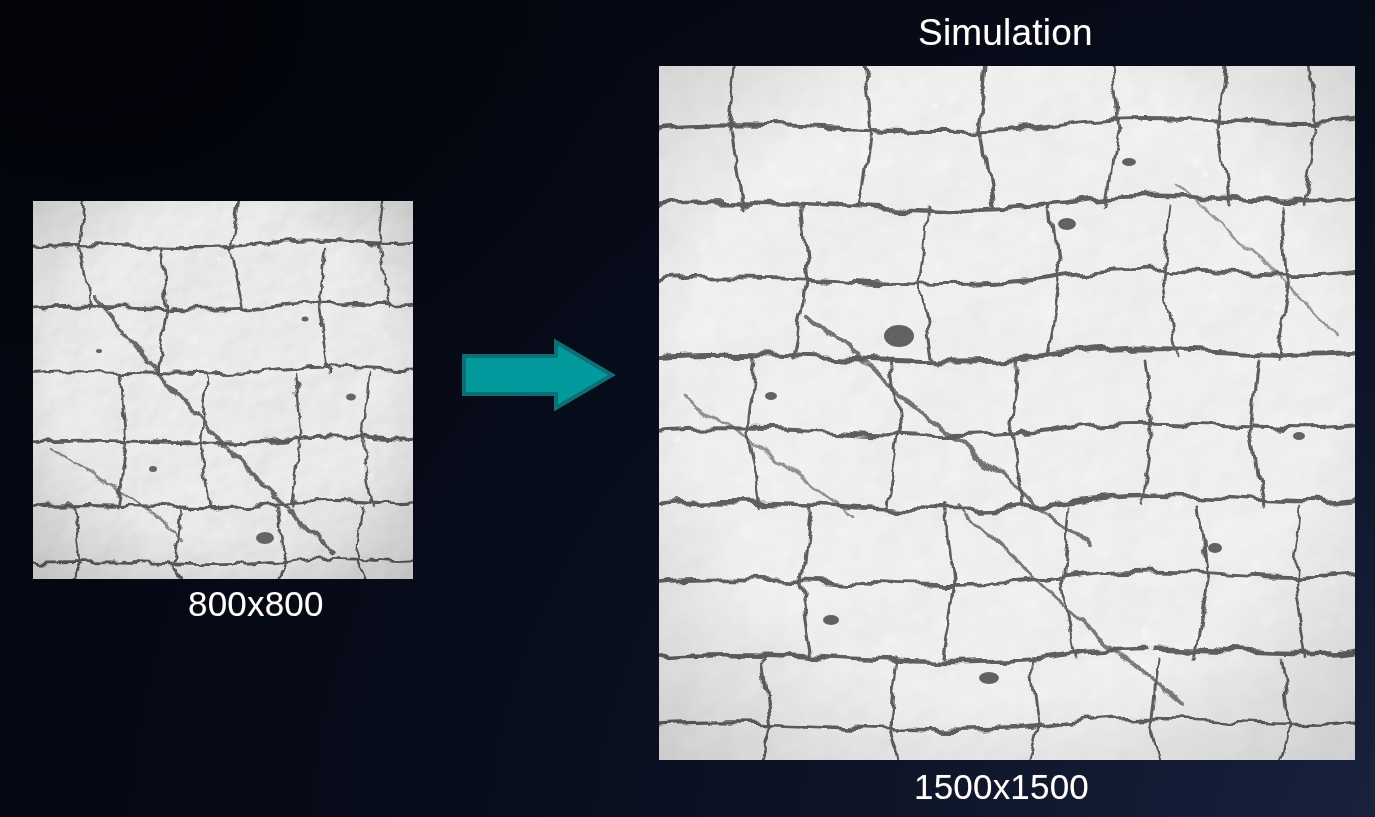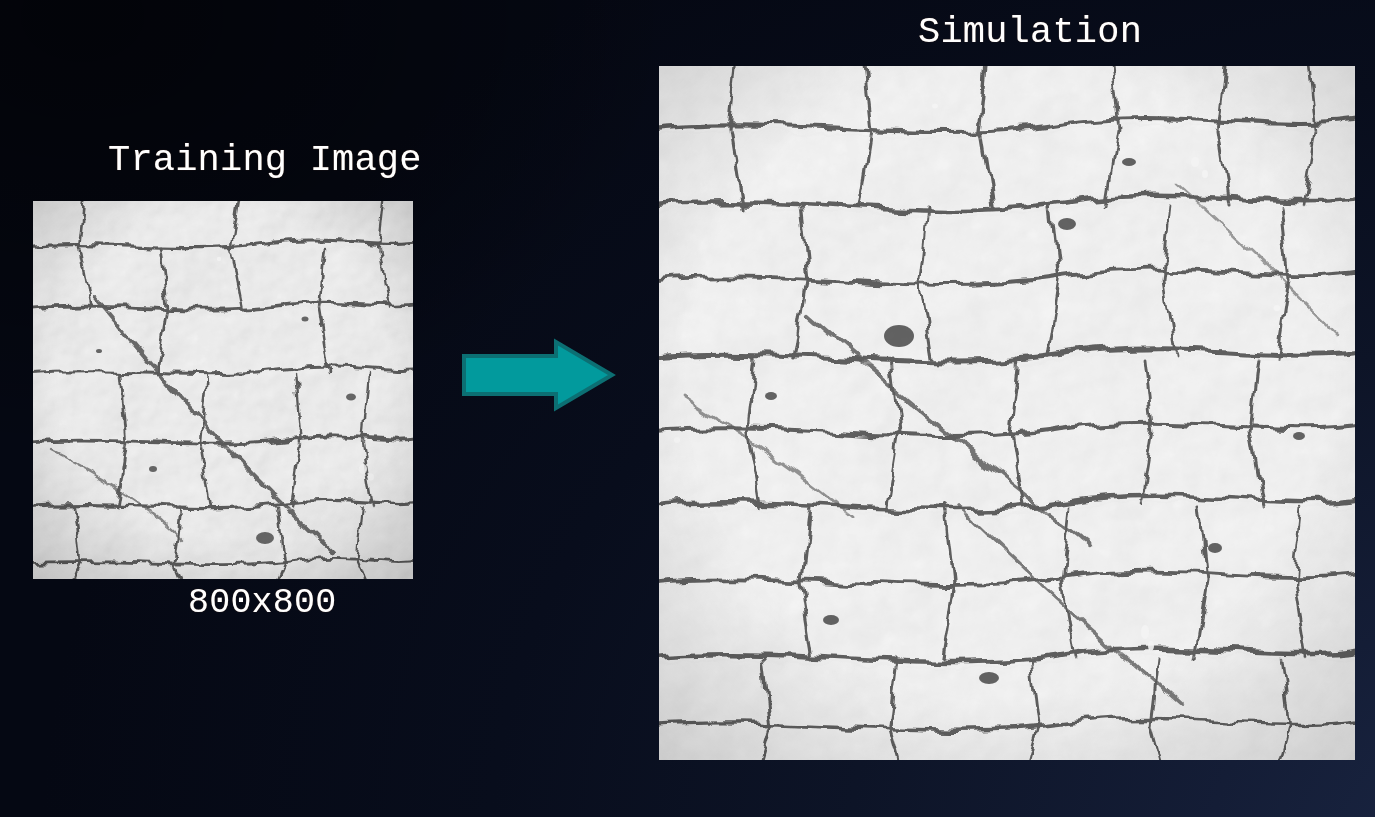--- a/index.html
+++ b/index.html
@@ -33,21 +33,20 @@
 
   .caption {
     position: absolute;
     color: #ffffff;
     font-weight: 400;
     letter-spacing: 0.2px;
     white-space: nowrap;
     line-height: 1;
     text-shadow: 0 0 1px rgba(255,160,90,0.35);
     z-index: 4;
-    font-family: Liberation Mono, monospace;
   }
 
   #title-training {
     left: 108px;
     top: 142px;
     font-size: 37px;
   }
   #title-simulation {
     left: 918px;
     top: 14px;
@@ -99,21 +98,20 @@
     height: 78px;
     z-index: 4;
   }
   #flow-arrow svg { display: block; width: 100%; height: 100%; }
 </style>
 </head>
 <body>
 
 <div id="slide">
 
-  <div class="caption" id="title-training">Training Image</div>
 
   <div class="texture-frame" id="training-image">
     <svg viewBox="0 0 380 378" preserveAspectRatio="none" aria-hidden="true">
       <defs>
         <filter id="tex-a" x="0" y="0" width="100%" height="100%">
           <feTurbulence type="fractalNoise" baseFrequency="0.012 0.013" numOctaves="4" seed="7" result="big"></feTurbulence>
           <feTurbulence type="fractalNoise" baseFrequency="0.09" numOctaves="5" seed="3" result="grain"></feTurbulence>
           <feColorMatrix in="big" type="matrix" values="0 0 0 0 0.62  0 0 0 0 0.62  0 0 0 0 0.62  0 0 0 0 1" result="flatbase"></feColorMatrix>
           <feComposite in="grain" in2="flatbase" operator="arithmetic" k1="0" k2="0.22" k3="0.80" k4="0.06" result="mixed"></feComposite>
           <feColorMatrix in="mixed" type="saturate" values="0" result="grayed"></feColorMatrix>
@@ -313,14 +311,15 @@
         <ellipse cx="492" cy="580" rx="3" ry="5"></ellipse>
         <ellipse cx="18" cy="374" rx="3" ry="3"></ellipse>
         <ellipse cx="618" cy="242" rx="3.5" ry="3"></ellipse>
         <ellipse cx="276" cy="40" rx="3" ry="2.5"></ellipse>
       </g>
 
       <rect width="696" height="694" fill="url(#vign-b)"></rect>
     </svg>
   </div>
 
+  <div class="caption" id="label-simulation-size">1500x1500</div>
 
 </div>
 
 </body></html>

